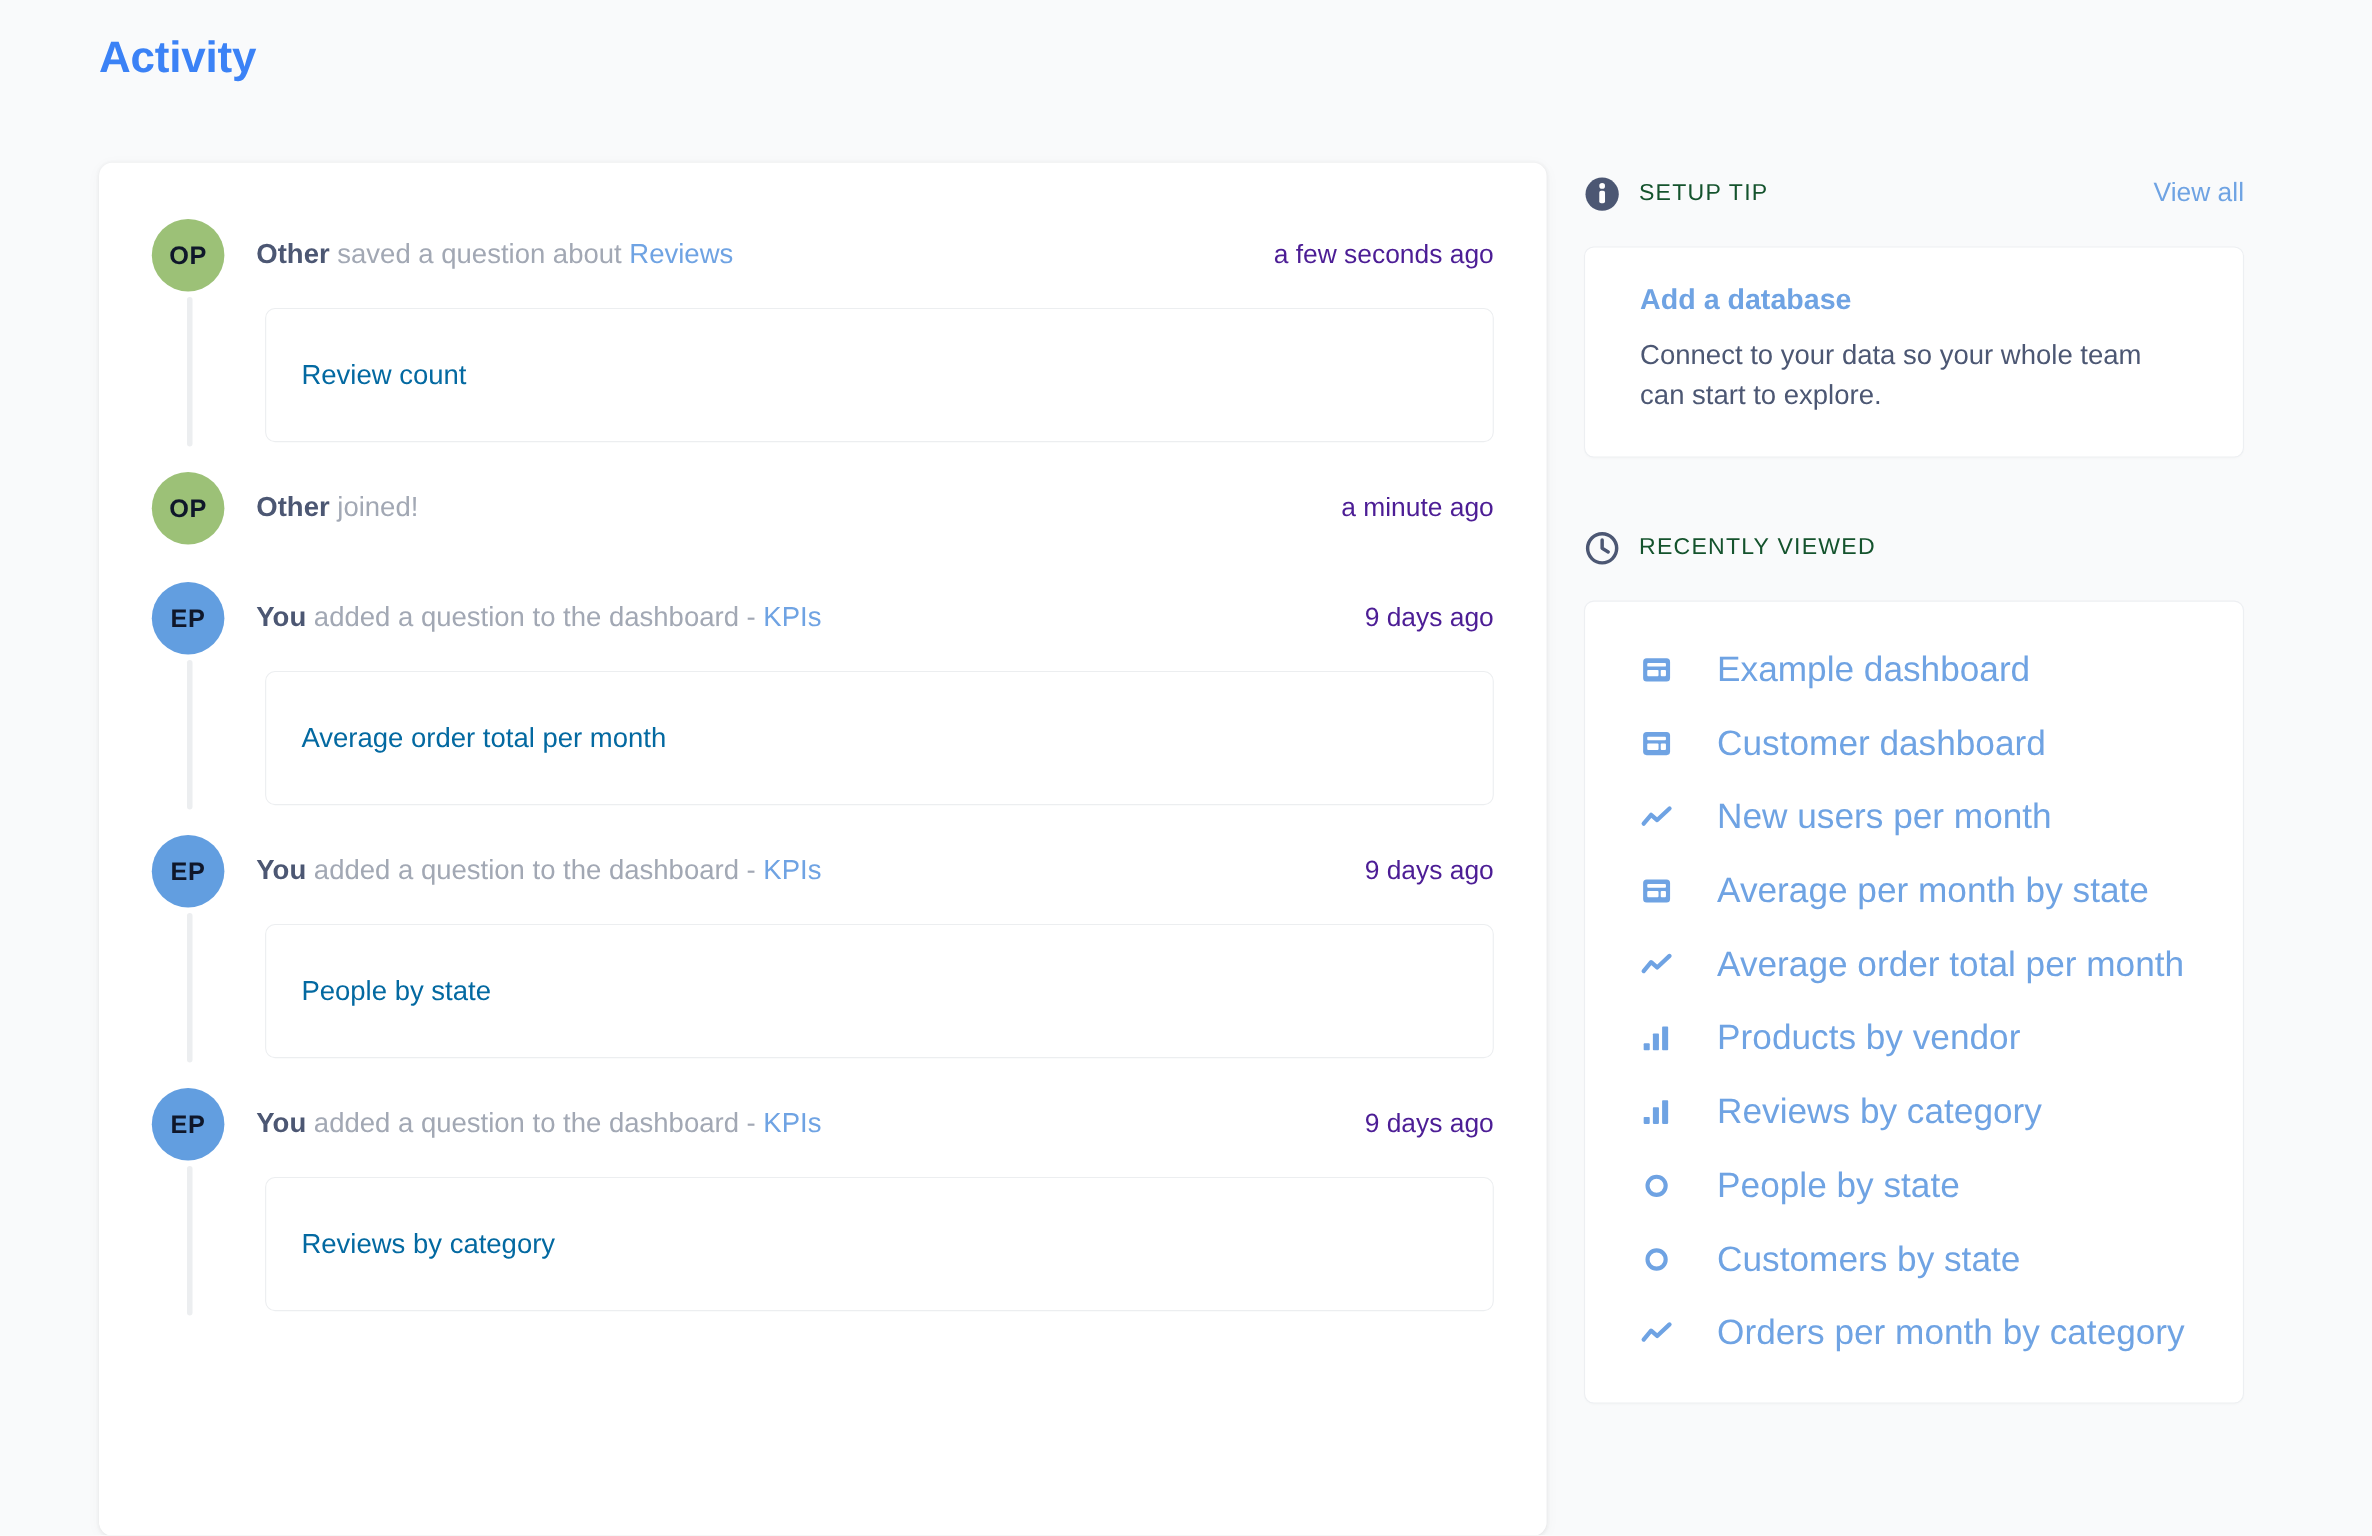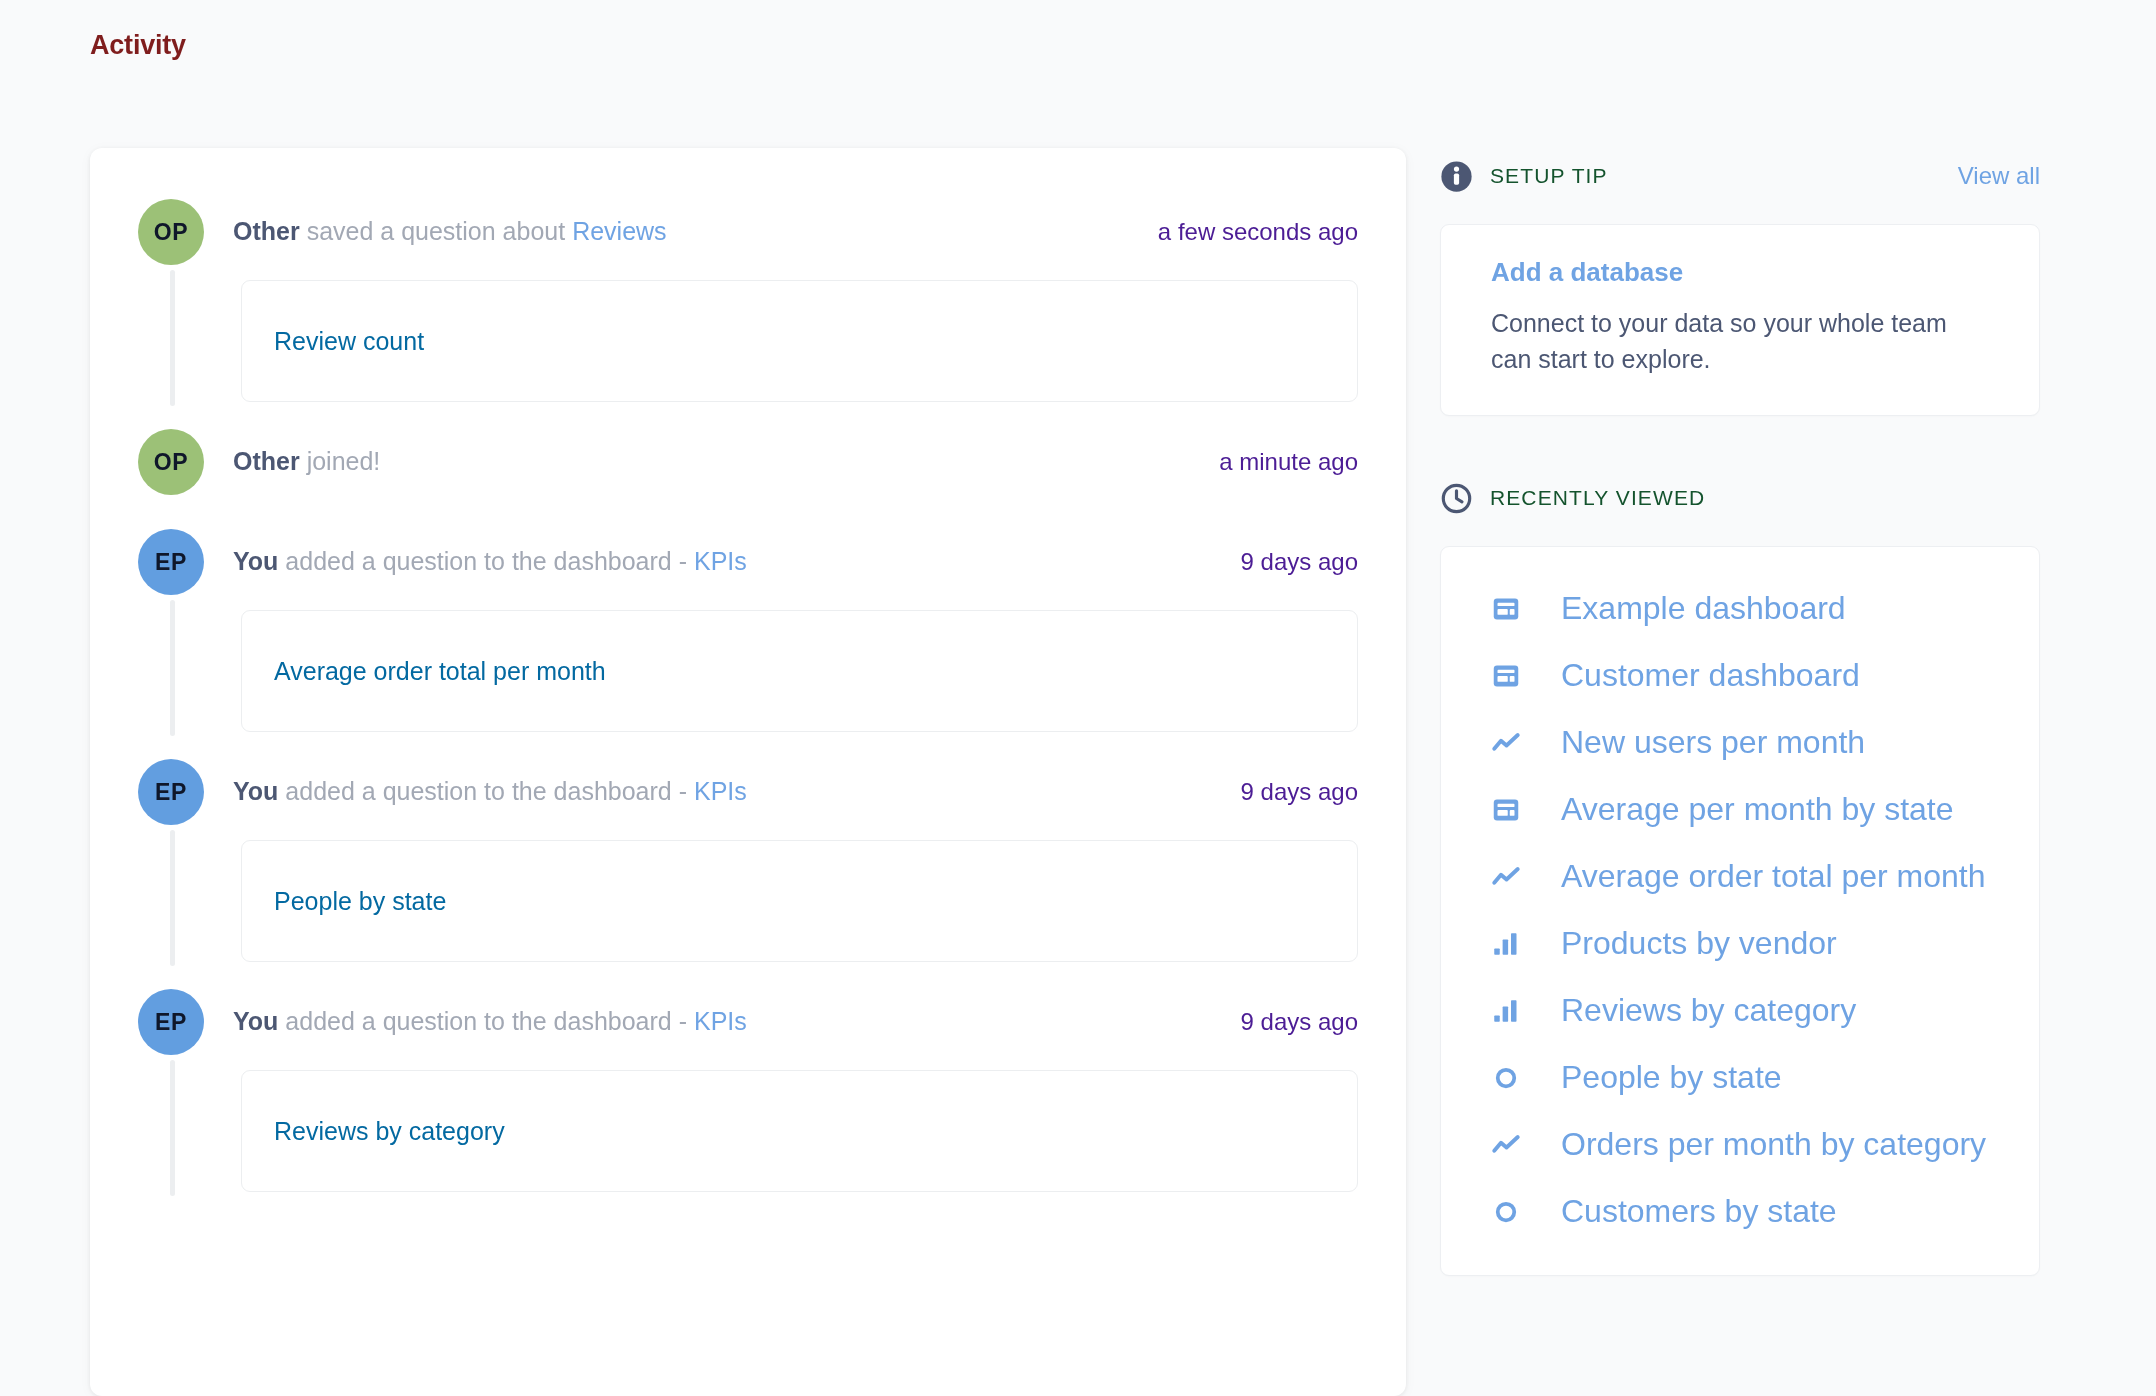--- a/index.html
+++ b/index.html
@@ -18,23 +18,23 @@
     height: 1396px;
     background: #f9fafb;
     overflow: hidden;
   }
 
   
   .page-title {
     position: absolute;
     left: 90px;
     top: 30px;
-    font-size: 27px;
+    font-size: 40px;
     font-weight: 700;
-    color: #7f1d1d;
+    color: #3b82f6;
     letter-spacing: -0.2px;
   }
 
   
   .content {
     position: absolute;
     left: 90px;
     top: 148px;
     width: 1976px;
     display: flex;
@@ -398,31 +398,31 @@
               <span class="recent-icon">
                 <svg viewBox="0 0 24 24" width="30" height="30">
                   <circle cx="12" cy="12" r="6.6" fill="none" stroke="#6fa3e3" stroke-width="3.0"></circle>
                 </svg>
               </span>
               <span class="recent-label">People by state</span>
             </a>
             <a class="recent-item" href="#">
               <span class="recent-icon">
                 <svg viewBox="0 0 24 24" width="30" height="30">
+                  <circle cx="12" cy="12" r="6.6" fill="none" stroke="#6fa3e3" stroke-width="3.0"></circle>
+                </svg>
+              </span>
+              <span class="recent-label">Customers by state</span>
+            </a>
+            <a class="recent-item" href="#">
+              <span class="recent-icon">
+                <svg viewBox="0 0 24 24" width="30" height="30">
                   <path d="M2.6 16.6 L8.0 10.2 L12.4 14.0 L21.4 5.6" fill="none" stroke="#6fa3e3" stroke-width="3.1" stroke-linecap="round" stroke-linejoin="round"></path>
                 </svg>
               </span>
               <span class="recent-label">Orders per month by category</span>
-            </a>
-            <a class="recent-item" href="#">
-              <span class="recent-icon">
-                <svg viewBox="0 0 24 24" width="30" height="30">
-                  <circle cx="12" cy="12" r="6.6" fill="none" stroke="#6fa3e3" stroke-width="3.0"></circle>
-                </svg>
-              </span>
-              <span class="recent-label">Customers by state</span>
             </a>
           </div>
       </div>
 
     </div>
   </div>
 </div>
 
 </body></html>

